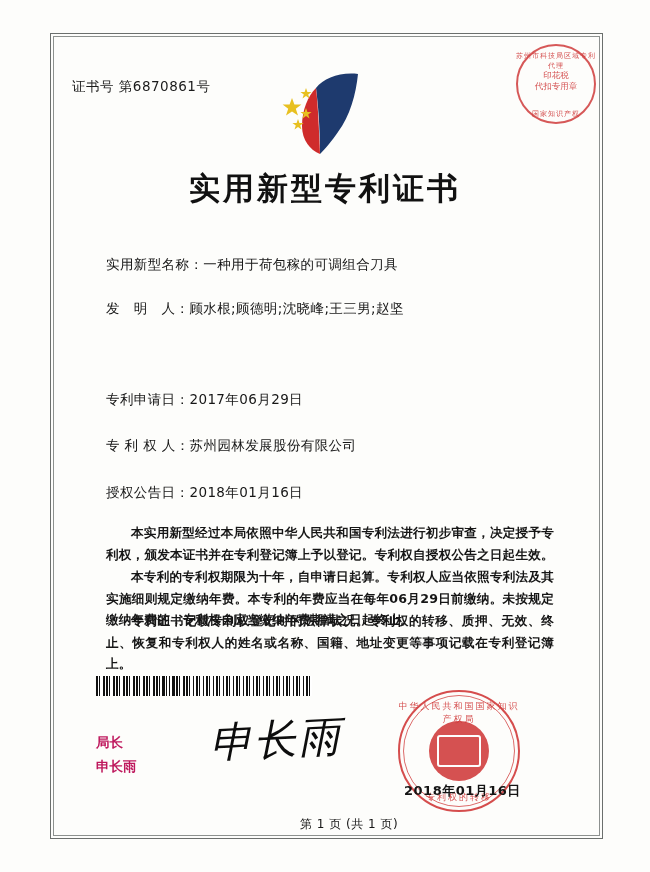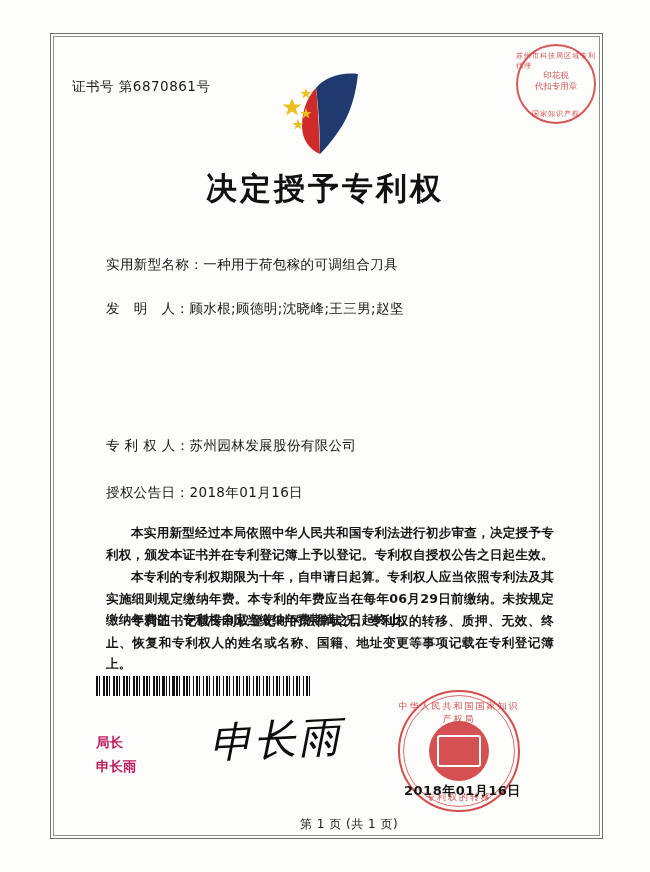--- a/index.html
+++ b/index.html
@@ -89,21 +89,21 @@
     color: #cf3b3b;
     font-size: 8.5px;
     line-height: 11px;
     opacity: 0.9;
   }
   .seal-top .seal-arc {
     position: absolute;
     left: 0;
     top: 7px;
     width: 80px;
-    text-align: left;
+    text-align: center;
     color: #cf3b3b;
     font-size: 7px;
     letter-spacing: 1px;
     opacity: 0.9;
   }
   .seal-top .seal-arc-b {
     position: absolute;
     left: 0;
     bottom: 5px;
     width: 80px;
@@ -323,31 +323,34 @@
   <div class="seal-top">
     <div class="seal-ring"></div>
     <div class="seal-arc">苏州市科技局区域专利代理</div>
     <div class="seal-lines">
       <div>印花税</div>
       <div>代扣专用章</div>
     </div>
     <div class="seal-arc-b">国家知识产权</div>
   </div>
 
-  <div class="main-title">决定授予专利权</div>
+  <div class="main-title">实用新型专利证书</div>
 
   <div class="field f-name">
     <span class="lbl">实用新型名称：</span><span class="val">一种用于荷包稼的可调组合刀具</span>
   </div>
 
   <div class="field f-inv">
     <span class="lbl">发　明　人：</span><span class="val">顾水根;顾德明;沈晓峰;王三男;赵坚</span>
   </div>
 
 
+  <div class="field f-appdate">
+    <span class="lbl">专利申请日：</span><span class="val">2017年06月29日</span>
+  </div>
 
   <div class="field f-owner">
     <span class="lbl">专 利 权 人：</span><span class="val">苏州园林发展股份有限公司</span>
   </div>
 
   <div class="field f-pubdate">
     <span class="lbl">授权公告日：</span><span class="val">2018年01月16日</span>
   </div>
 
   <div class="para p1">

